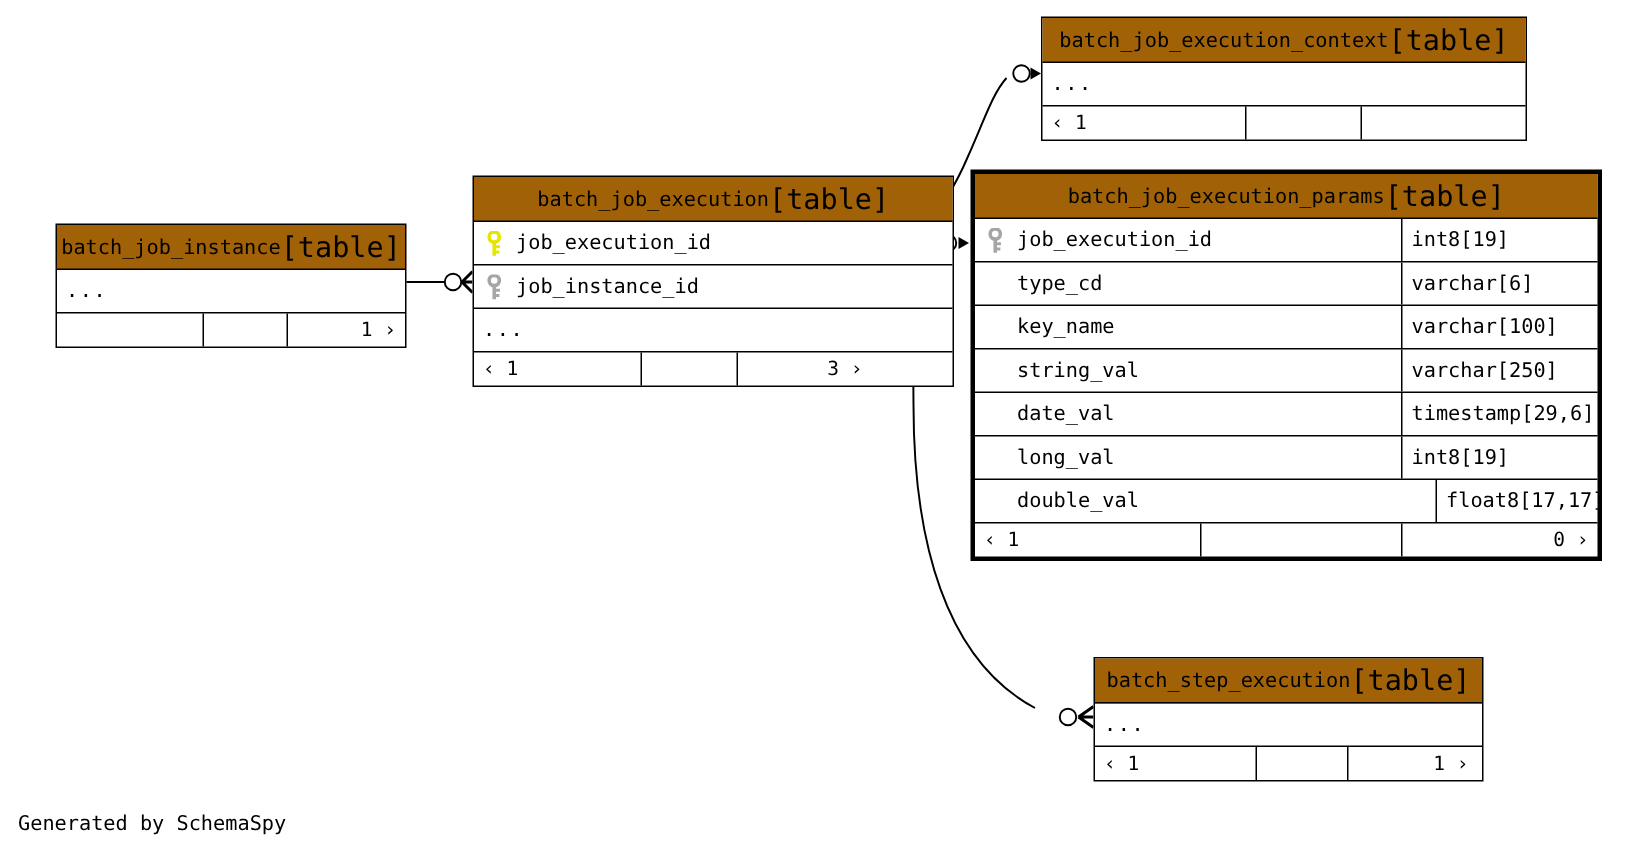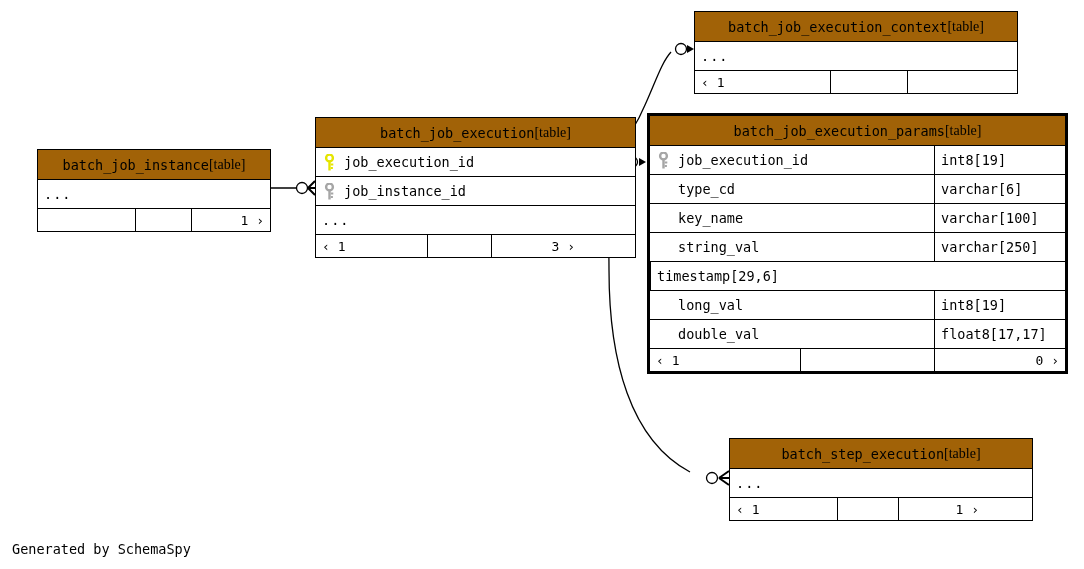--- a/index.html
+++ b/index.html
@@ -27,21 +27,21 @@
     background:#a16207;
     border-bottom:1px solid #000000;
     box-sizing:border-box;
     height:30px;
     padding:0 8px;
     font-size:13.5px;
     letter-spacing:0px;
     white-space:nowrap;
   }
   .t-name{font-size:13.5px;}
-  .t-tag{font-size:14px;font-family:Liberation Serif, serif;}
+  .t-tag{font-size:19px;}
 
   .t-row{
     display:flex;align-items:center;
     border-bottom:1px solid #000000;
     box-sizing:border-box;
     height:29px;
     font-size:13.5px;
     white-space:nowrap;
   }
   .t-row .col-name{
@@ -234,43 +234,47 @@
           <div class="col-type" style="width: 131px;">varchar[100]</div>
         </div>
         <div class="t-row">
           <div class="col-name">
             <span class="keyslot"></span>
             <span>string_val</span>
           </div>
           <div class="col-type" style="width: 131px; text-align: center;">varchar[250]</div>
         </div>
         <div class="t-row">
+          <div class="col-name">
+            <span class="keyslot"></span>
+            <span>date_val</span>
+          </div>
           <div class="col-type" style="width: 131px;">timestamp[29,6]</div>
         </div>
         <div class="t-row">
           <div class="col-name">
             <span class="keyslot"></span>
             <span>long_val</span>
           </div>
           <div class="col-type" style="width: 131px;">int8[19]</div>
         </div>
         <div class="t-row">
           <div class="col-name">
             <span class="keyslot"></span>
             <span>double_val</span>
           </div>
-          <div class="col-type" style="width: 131px;">float8[17,17]</div>
+          <div class="col-type" style="width: 108px;">float8[17,17]</div>
         </div>
         <div class="t-footer">
           <div class="fcell left" style="width: 150px; flex: 0 0 150px;">‹ 1</div>
           <div class="fcell mid" style="width: 134px; flex: 0 0 134px;"></div>
           <div class="fcell right" style="width: 131px; flex: 0 0 131px;">0 ›</div>
         </div>
       </div>
-      <div class="table-box" style="left: 729px; top: 438px; width: 304px;">
+      <div class="table-box" style="left: 729px; top: 438px; width: 260px;">
         <div class="t-header">
           <span class="t-name">batch_step_execution</span>
           <span class="t-tag">[table]</span>
         </div>
         <div class="t-row ellipsis">
           <div class="col-name">
             <span>...</span>
           </div>
         </div>
         <div class="t-footer">

